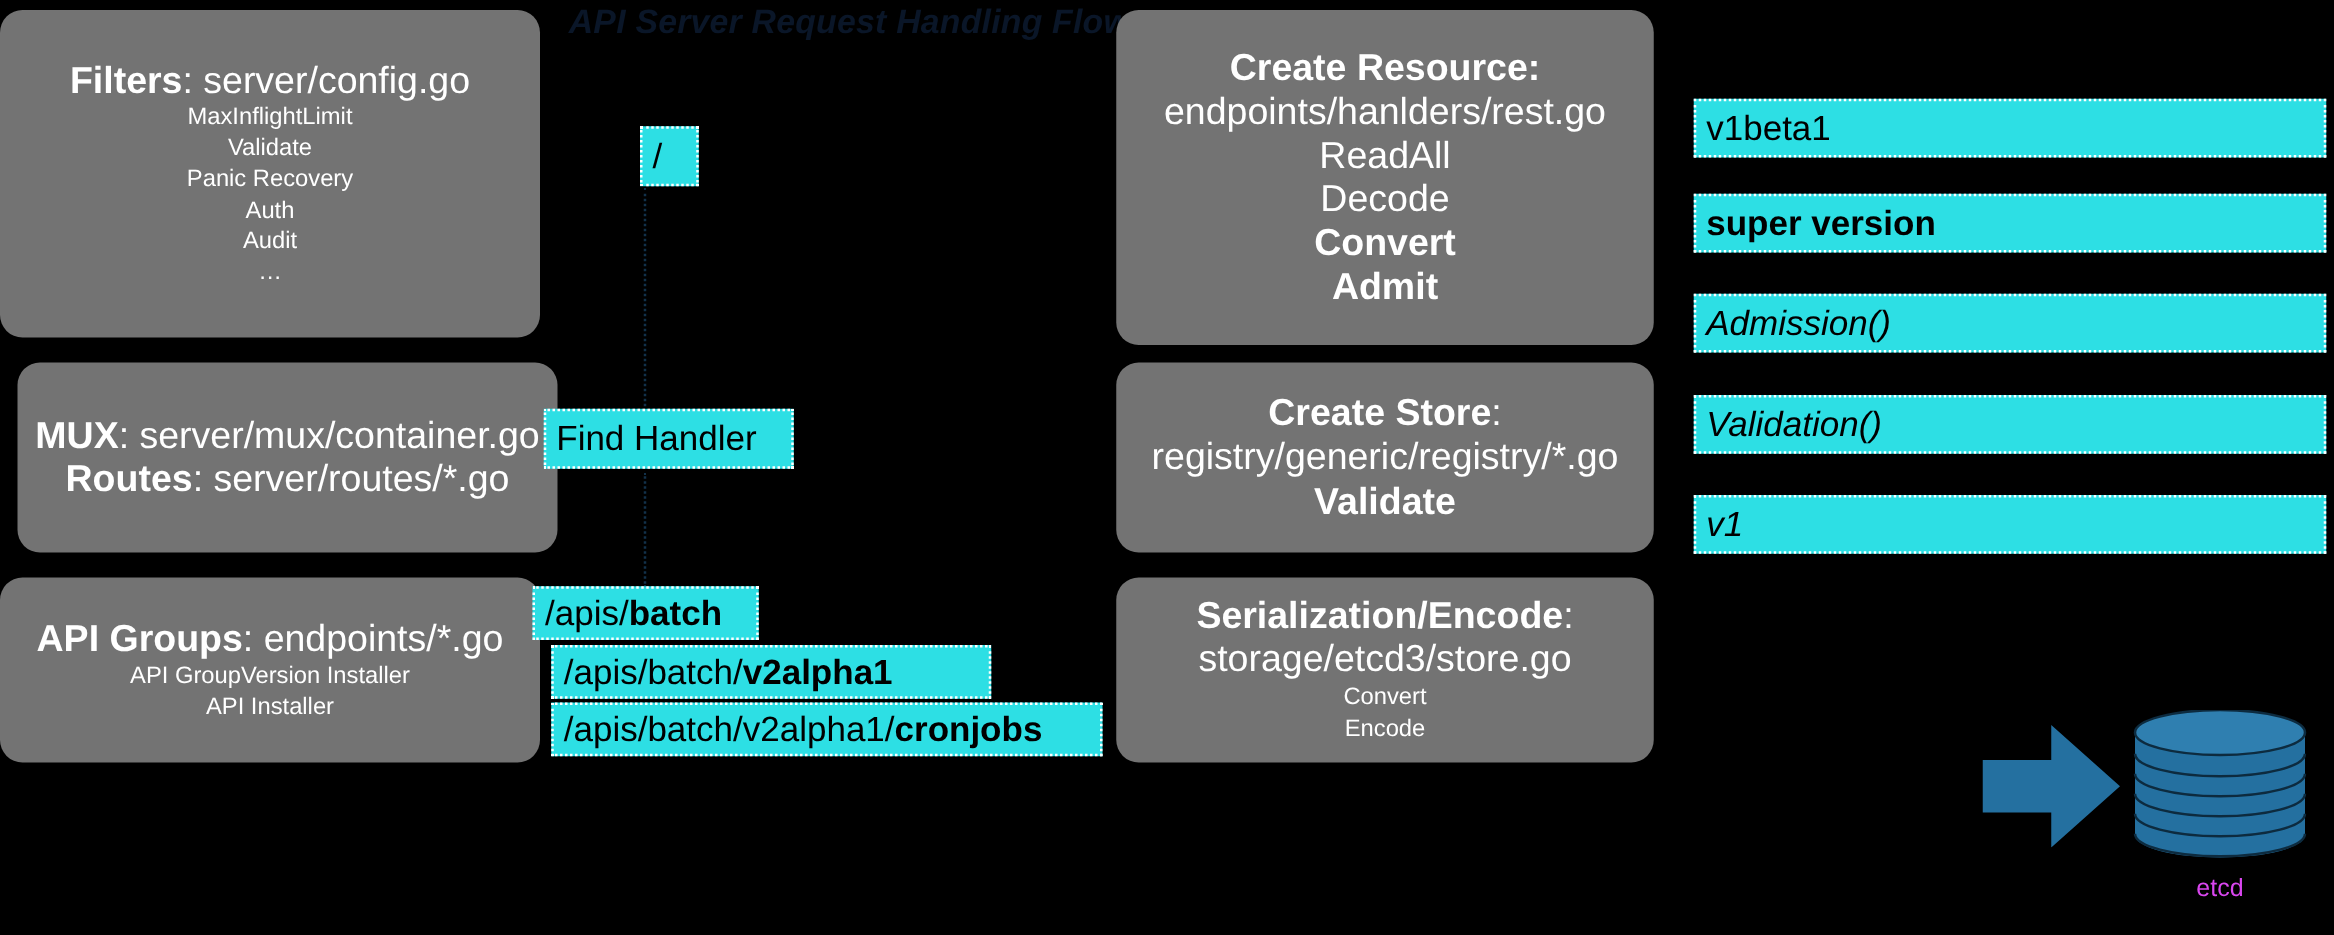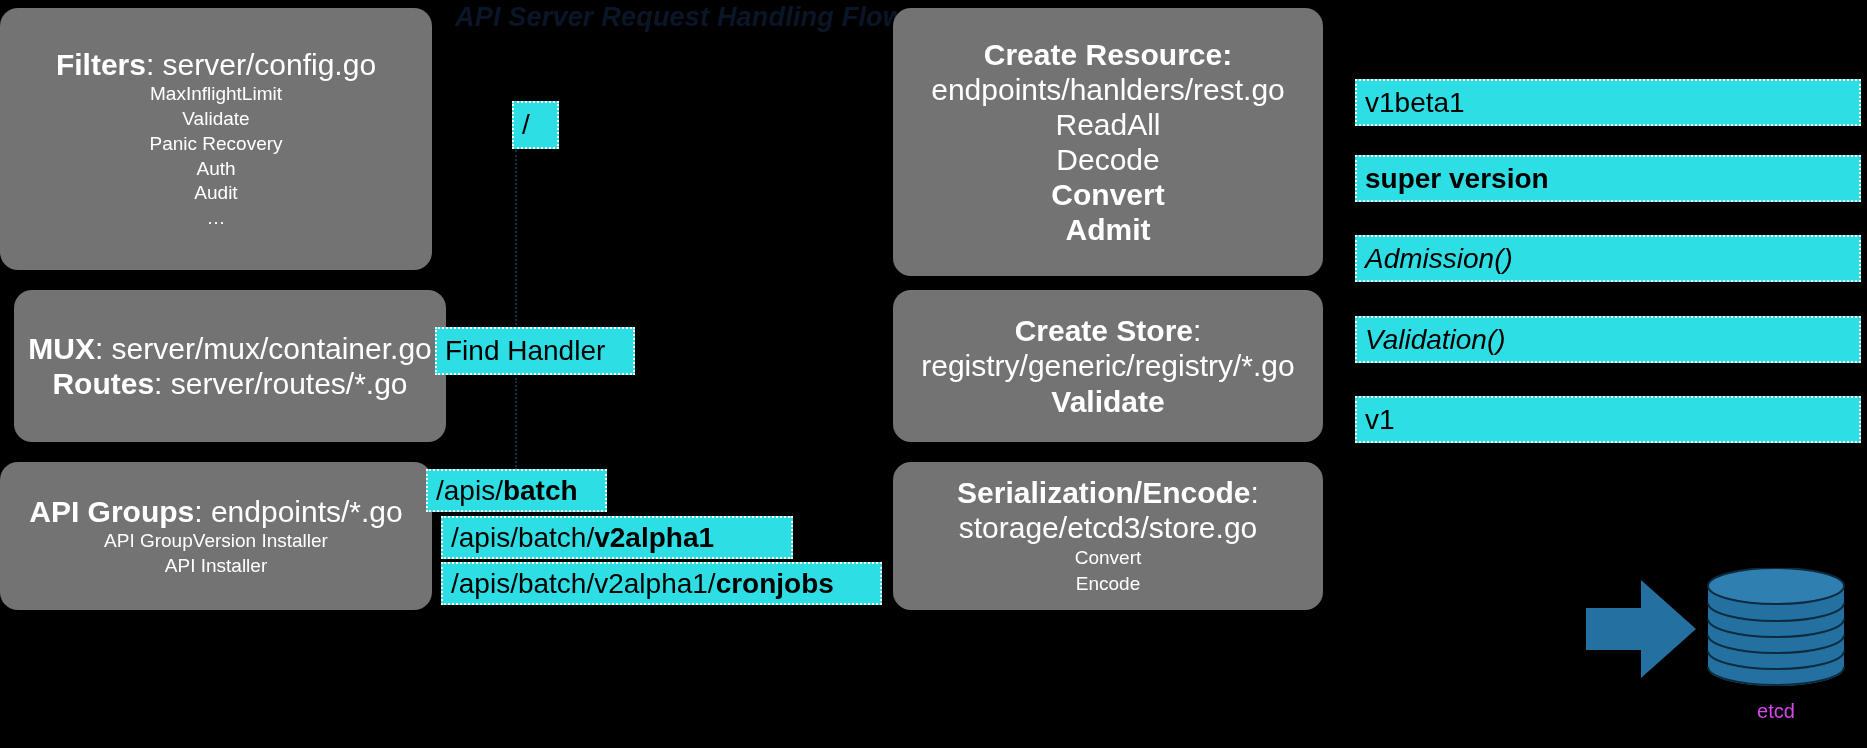--- a/index.html
+++ b/index.html
@@ -153,21 +153,21 @@
   </div>
 
   <div class="tag it" style="left:1355px;top:235px;width:506px;height:47px;">
     <span>Admission()</span>
   </div>
 
   <div class="tag it" style="left:1355px;top:316px;width:506px;height:47px;">
     <span>Validation()</span>
   </div>
 
-  <div class="tag" style="left:1355px;top:396px;width:506px;height:47px;">
+  <div class="tag" style="left:1355px;top:396px;width:506px;height:47px;font-style:italic;">
     <span>v1</span>
   </div>
 
   <svg class="arrow" style="left:1586px;top:580px;" width="110" height="98" viewBox="0 0 110 98">
     <polygon points="0,28 55,28 55,0 110,49 55,98 55,70 0,70" fill="#2470a0"></polygon>
   </svg>
 
   <svg class="db" style="left:1706px;top:568px;" width="140" height="120" viewBox="0 0 140 120">
     <path d="M2,18 L2,100 A68,18 0 0 0 138,100 L138,18 Z" fill="#2470a0"></path>
     <ellipse cx="70" cy="18" rx="68" ry="18" fill="#2f7fb0" stroke="#0d2b3f" stroke-width="2"></ellipse>

